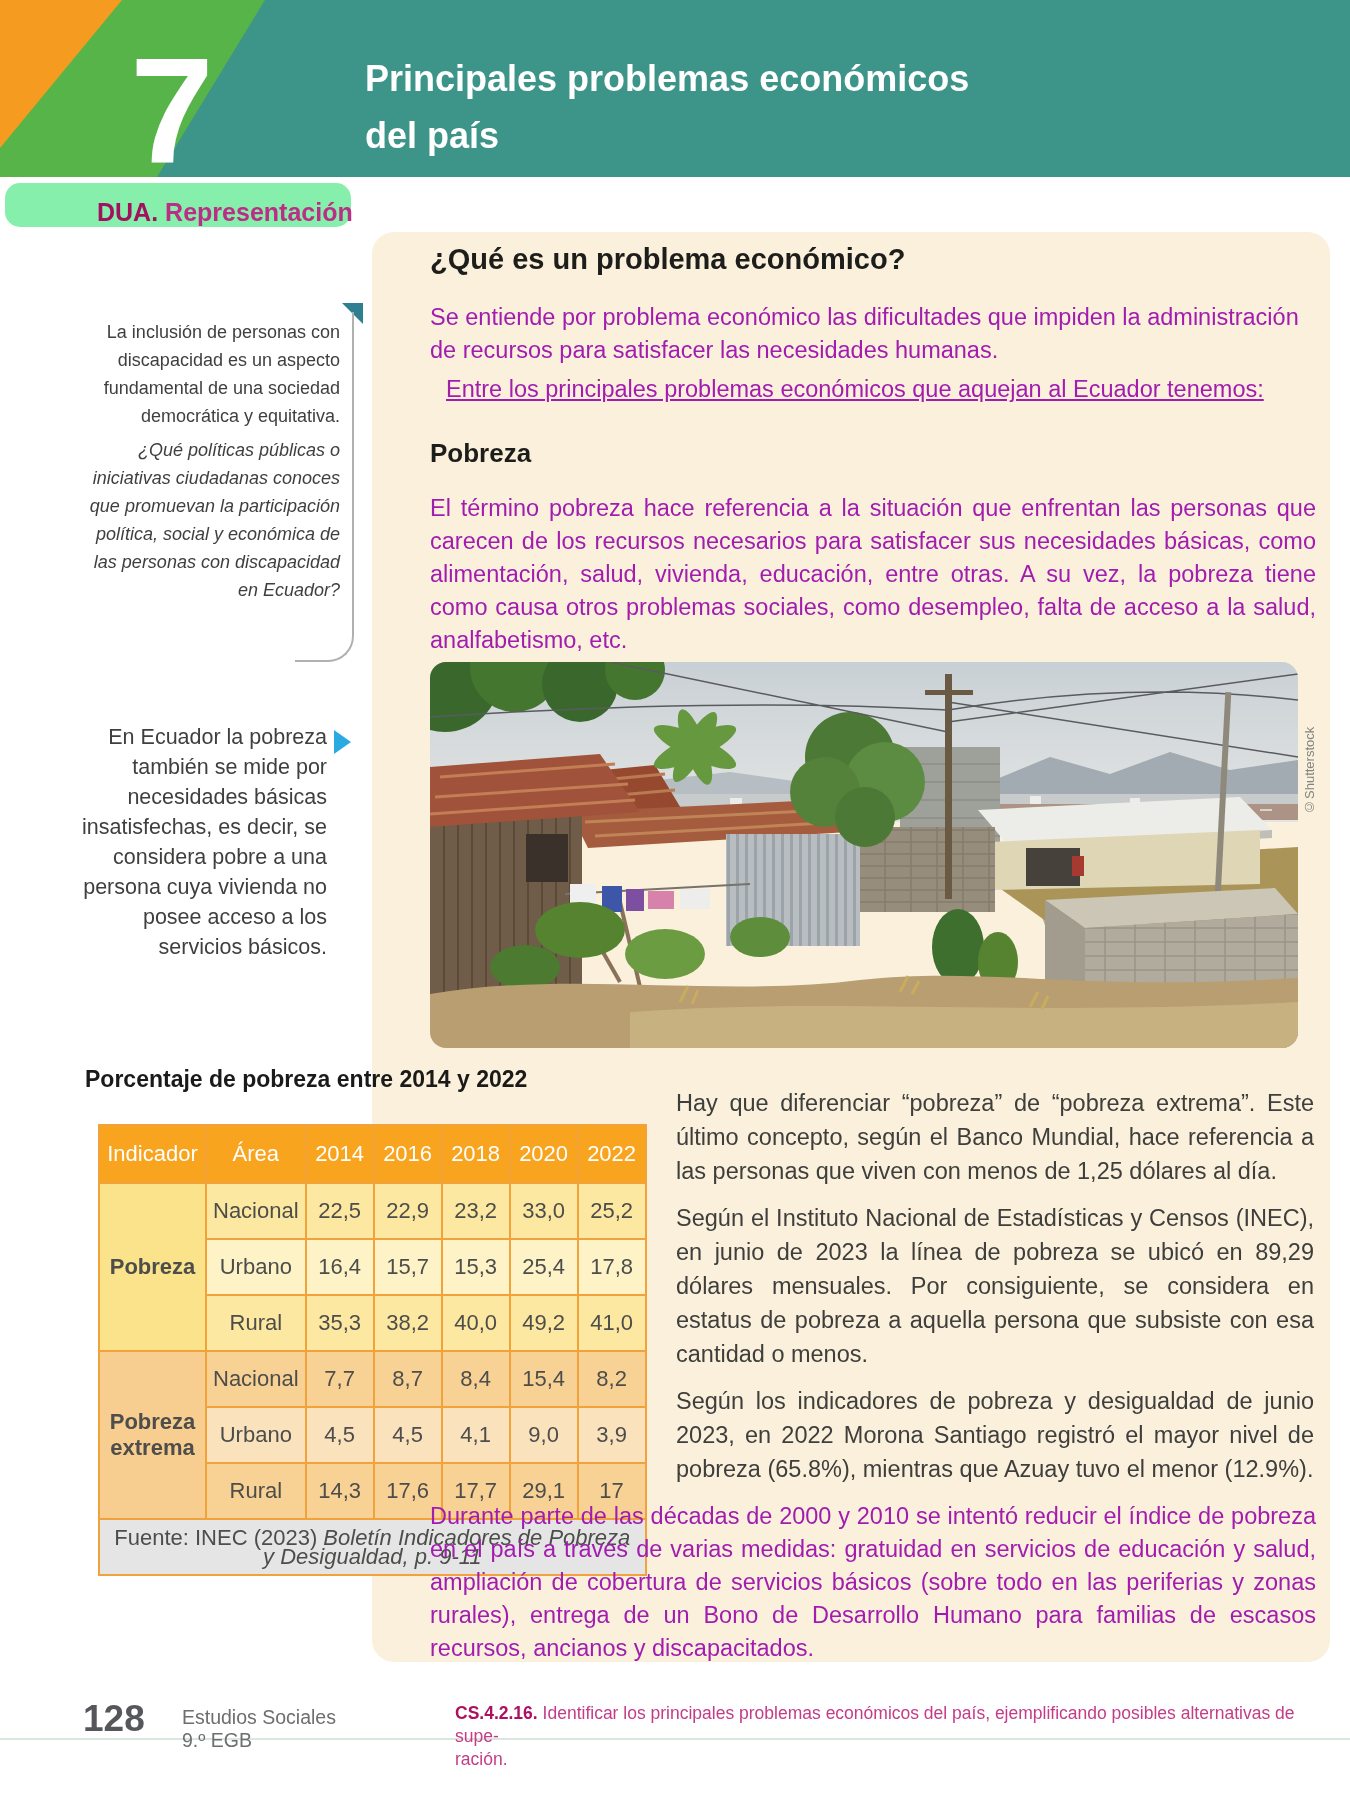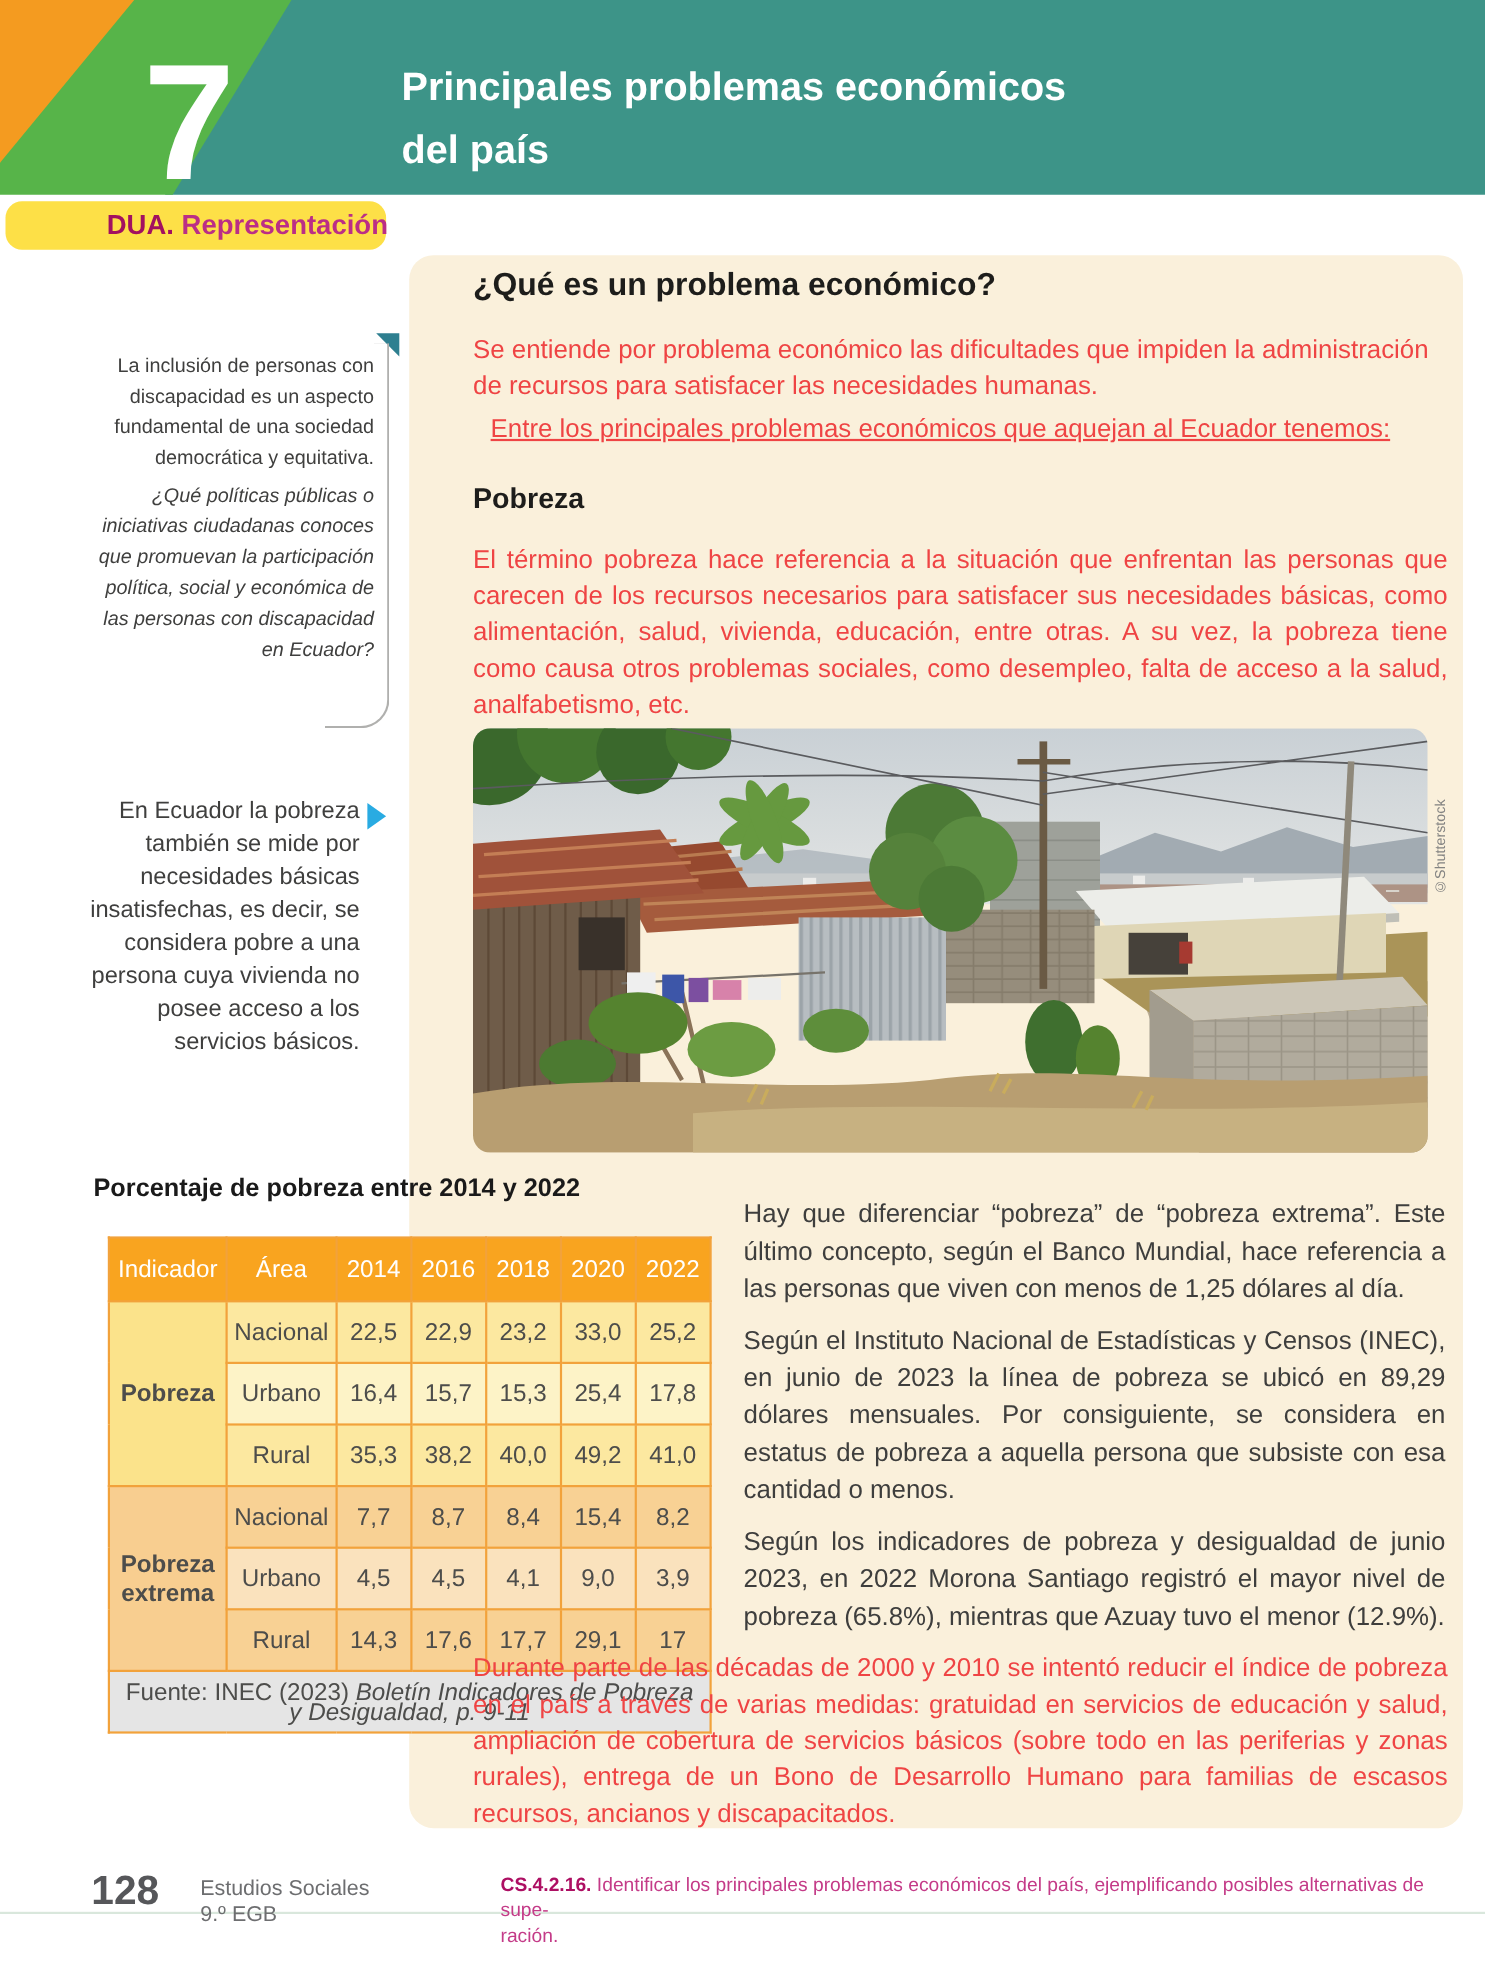--- a/index.html
+++ b/index.html
@@ -2,22 +2,22 @@
 <html><head>
 <meta charset="utf-8">
 <style>
   html,body{margin:0;padding:0;background:#9a9a9a;}
   .page{position:relative;width:1350px;height:1800px;margin:0 auto;background:#ffffff;
         font-family:"Liberation Sans",sans-serif;overflow:hidden;}
   .abs{position:absolute;}
   
   .hdr-svg{left:0;top:0;}
   .unit-title{left:365px;top:50px;font-size:36px;line-height:57px;font-weight:bold;color:#fff;}
-  .dua{left:5px;top:183px;width:346px;height:44px;background:#fde047;border-radius:15px;
-       display:flex;align-items:center;padding-left:92px;box-sizing:border-box;font-size:25px;}
+  .dua{left:5px;top:183px;width:346px;height:44px;background:#86efac;border-radius:15px;
+       display:flex;align-items:flex-end;padding-left:92px;box-sizing:border-box;font-size:25px;}
   .dua-code{font-weight:bold;color:#A21060;}
   .dua-text{font-weight:bold;color:#BB2E86;margin-left:7px;}
   
   .civica-bar{left:93px;top:240px;width:270px;height:63px;background:#4AA6B4;
               border-radius:24px 24px 0 24px;}
   .civica-label{position:absolute;left:70px;top:0;right:10px;text-align:center;line-height:63px;
                 font-size:26px;font-weight:bold;color:#fff;}
   .civica-tail{left:342px;top:303px;width:0;height:0;border-top:21px solid #2E7F90;
                border-left:21px solid transparent;}
   .bubble-line{left:295px;top:312px;width:57px;height:348px;border-right:2px solid #B0B0AE;
@@ -26,21 +26,21 @@
                line-height:28px;color:#3F3F3E;}
   .civica-question{margin-top:6px;font-style:italic;}
   .vtext{writing-mode:vertical-rl;transform:rotate(180deg);}
   .cs-code{left:392px;top:280px;height:165px;font-size:15px;color:#D4579E;letter-spacing:.5px;}
   .note{left:70px;top:722px;width:257px;text-align:right;font-size:21.5px;line-height:30px;color:#3F3F3E;}
   .note-arrow{left:334px;top:730px;width:0;height:0;border-left:17px solid #29ABE2;
               border-top:12px solid transparent;border-bottom:12px solid transparent;}
   
   .panel{left:372px;top:232px;width:958px;height:1430px;background:#FAF0DB;border-radius:22px;}
   .h1{left:430px;top:243px;font-size:29px;font-weight:bold;color:#1D1D1B;}
-  .body-txt{font-size:23.5px;line-height:33px;color:#ef4444;}
+  .body-txt{font-size:23.5px;line-height:33px;color:#a21caf;}
   .p1{left:430px;top:301px;width:886px;}
   .p2{left:446px;top:373px;width:886px;text-decoration:underline;}
   .h2{left:430px;top:438px;font-size:26px;font-weight:bold;color:#1D1D1B;}
   .p3{left:430px;top:492px;width:886px;text-align:justify;}
   .photo{left:430px;top:662px;width:868px;height:386px;border-radius:16px;overflow:hidden;}
   .credit{left:1302px;top:664px;height:150px;font-size:13px;color:#838382;}
   
   .tbl-title{left:85px;top:1066px;font-size:23px;font-weight:bold;color:#1A1A1A;}
   table.pov{position:absolute;left:98px;top:1124px;border-collapse:collapse;table-layout:fixed;}
   table.pov td,table.pov th{border:2px solid #F2A23B;text-align:center;padding:6px;}

